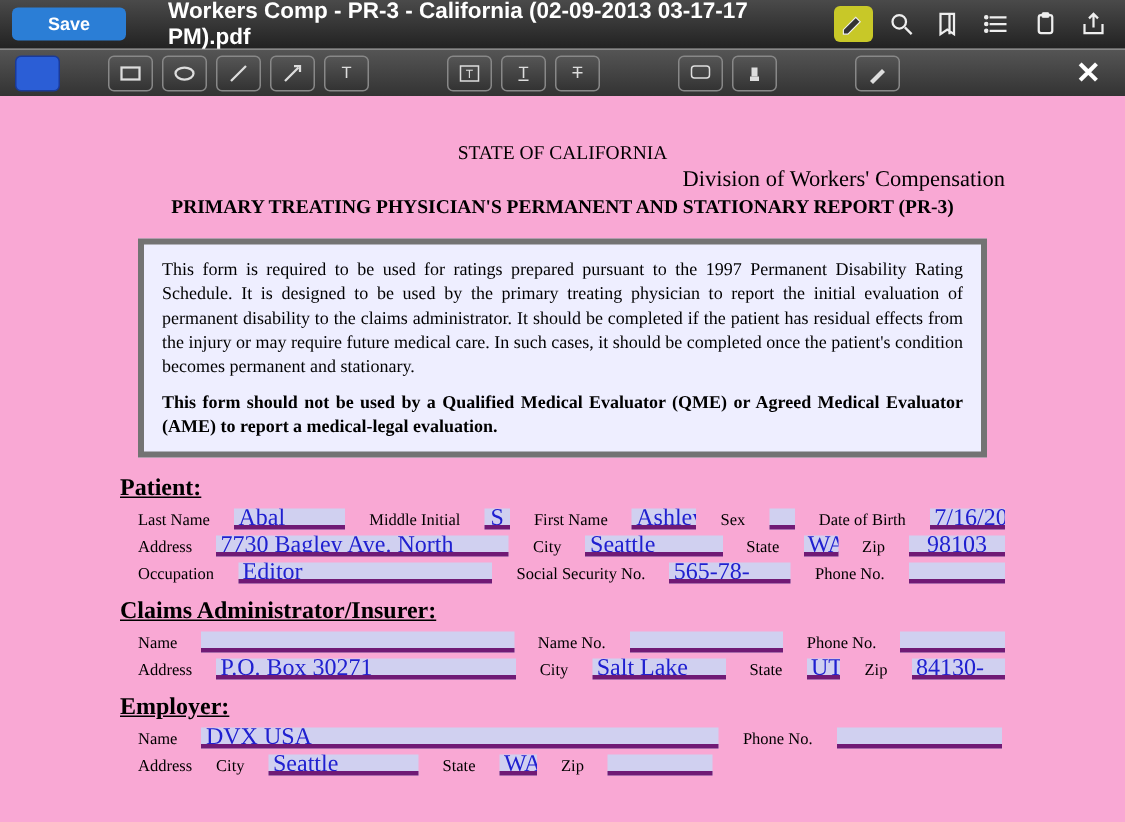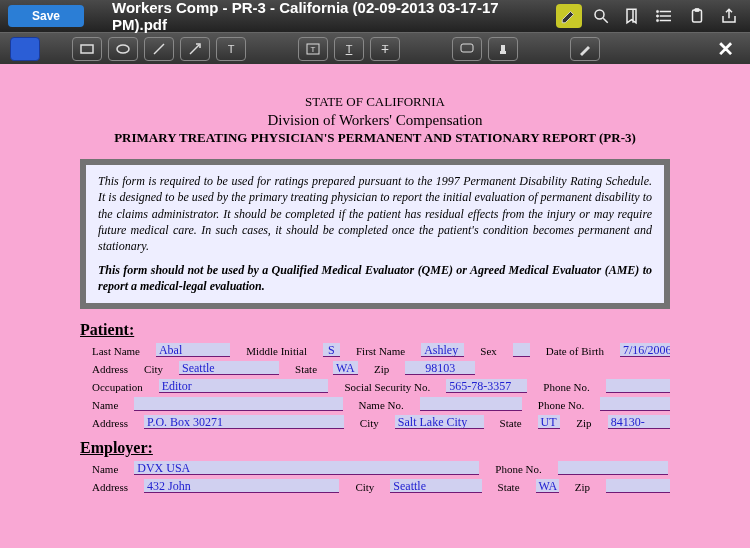--- a/index.html
+++ b/index.html
@@ -12,28 +12,28 @@
 .top-icon svg { width: 18px; height: 18px; fill: #eee; stroke: #eee; }
 .edit-box { background: #c8c828; border-radius: 4px; }
 .toolbar { background: linear-gradient(#555, #333); height: 32px; display: flex; align-items: center; padding: 0 10px; gap: 6px; border-top: 1px solid #666; }
 .tool { width: 30px; height: 24px; border: 1px solid #888; border-radius: 4px; background: linear-gradient(#555,#333); display: flex; align-items: center; justify-content: center; color: #ddd; cursor: pointer; font-size: 11px; }
 .tool.blue { background: #2b5ed6; border-color: #1a3a99; }
 .tool-spacer { flex: 1; }
 .close-x { color: #fff; font-size: 20px; font-weight: bold; cursor: pointer; padding: 0 6px; }
 .doc { background: #f9a8d4; padding: 30px 80px 32px 80px; height: calc(548px - 64px); overflow-y: auto; font-family: "Times New Roman", serif; color: #000; }
 .hdr { text-align: center; line-height: 1.3; }
 .hdr .st { font-size: 13px; }
-.hdr .div { font-size: 15px; }
+.hdr .div { font-size: 15px; text-align: right; }
 .hdr .rep { font-size: 13px; font-weight: bold; }
-.box { border: 6px solid #737373; background: #eef; padding: 8px 12px; margin: 12px 0; font-size: 12px; text-align: justify; line-height: 1.35; font-style: italic; }
+.box { border: 4px solid #737373; background: #eef; padding: 8px 12px; margin: 12px 12px; font-size: 12px; text-align: justify; line-height: 1.35; }
 .box .bold { font-weight: bold; margin-top: 8px; }
 .sec-head { font-weight: bold; text-decoration: underline; font-size: 16px; margin: 10px 0 4px 0; }
 .row { display: flex; gap: 16px; align-items: flex-end; font-size: 11px; margin: 4px 0 4px 12px; flex-wrap: nowrap; }
 .lbl { white-space: nowrap; }
-.fld { border-bottom: 1px solid #701a75; background: #d0d0f0; color: #2020d0; padding: 0 3px; font-size: 12px; height: 14px; line-height: 14px; display: inline-block; overflow: hidden; }
+.fld { border-bottom: 3px solid #701a75; background: #d0d0f0; color: #2020d0; padding: 0 3px; font-size: 16px; height: 14px; line-height: 14px; display: inline-block; overflow: hidden; }
 </style>
 </head>
 <body>
 
 <div class="top-bar">
   <button class="save-btn">Save</button>
   <div class="title">Workers Comp - PR-3 - California (02-09-2013 03-17-17 PM).pdf</div>
   <div class="top-icons">
     <div class="top-icon edit-box">
         <svg viewBox="0 0 24 24">
@@ -155,36 +155,38 @@
     <span class="fld" style="width:22px;text-align:center">S</span>
     <span class="lbl">First Name</span>
     <span class="fld" style="width:60px">Ashley</span>
     <span class="lbl">Sex</span>
     <span class="fld" style="width:22px"></span>
     <span class="lbl">Date of Birth</span>
     <span class="fld" style="width:70px;text-align:center">7/16/2006</span>
   </div>
   <div class="row">
     <span class="lbl">Address</span>
+    <span class="fld" style="width:215px">7730 Bagley Ave. North</span>
     <span class="lbl">City</span>
     <span class="fld" style="width:100px">Seattle</span>
     <span class="lbl">State</span>
     <span class="fld" style="width:25px">WA</span>
     <span class="lbl">Zip</span>
     <span class="fld" style="width:70px;text-align:center">98103</span>
   </div>
   <div class="row">
     <span class="lbl">Occupation</span>
     <span class="fld" style="width:200px">Editor</span>
     <span class="lbl">Social Security No.</span>
     <span class="fld" style="width:95px">565-78-3357</span>
     <span class="lbl">Phone No.</span>
     <span class="fld" style="width:75px"></span>
   </div>
 
+  <div class="sec-head" style="margin-left:0">Claims Administrator/Insurer:</div>
   <div class="row">
     <span class="lbl">Name</span>
     <span class="fld" style="width:225px"></span>
     <span class="lbl">Name No.</span>
     <span class="fld" style="width:110px"></span>
     <span class="lbl">Phone No.</span>
     <span class="fld" style="width:75px"></span>
   </div>
   <div class="row">
     <span class="lbl">Address</span>
@@ -199,21 +201,20 @@
 
   <div class="sec-head">Employer:</div>
   <div class="row">
     <span class="lbl">Name</span>
     <span class="fld" style="width:345px">DVX USA</span>
     <span class="lbl">Phone No.</span>
     <span class="fld" style="width:110px"></span>
   </div>
   <div class="row">
     <span class="lbl">Address</span>
-    <span class="fld" style="width:215px">432 John</span>
     <span class="lbl">City</span>
     <span class="fld" style="width:100px">Seattle</span>
     <span class="lbl">State</span>
     <span class="fld" style="width:25px">WA</span>
     <span class="lbl">Zip</span>
     <span class="fld" style="width:70px"></span>
   </div>
 </div>
 
 </body></html>

